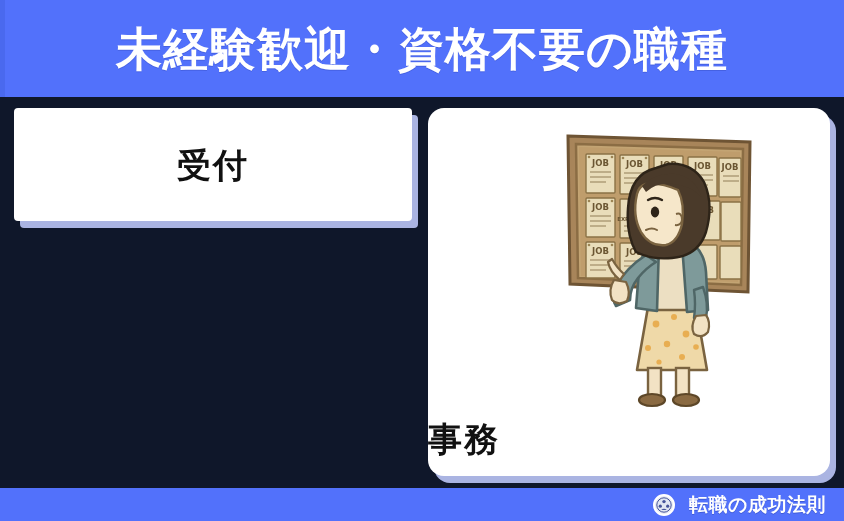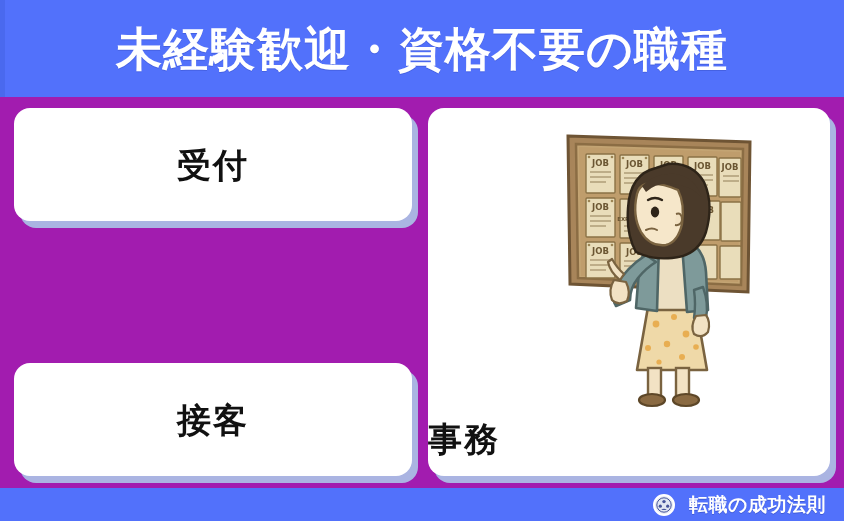--- a/index.html
+++ b/index.html
@@ -5,21 +5,21 @@
   * { margin:0; padding:0; box-sizing:border-box; }
   html,body{
     width:844px; height:521px;
     background:#eef0ec;
     font-family:"DejaVu Sans","Liberation Sans",sans-serif;
     overflow:hidden;
   }
   #page{
     position:relative;
     width:844px; height:521px;
-    background:#a21caf;
+    background:#0f172a;
   }
 
   
   #header{
     position:absolute; left:0; top:0;
     width:844px; height:97px;
     background:#5271fb;
     display:flex; align-items:center; justify-content:center;
   }
   #header:before{
@@ -46,21 +46,21 @@
   
   #left-col{
     position:absolute; left:14px; top:11px;
     width:400px; height:368px;
     display:flex; flex-direction:column; justify-content:space-between;
   }
   .job-card{
     position:relative;
     width:398px; height:113px;
     background:#ffffff;
-    border-radius:16px;
+    border-radius:4px;
     box-shadow:6px 7px 0 0 #aab4e2;
     display:flex; align-items:center; justify-content:center;
   }
   .job-card-label{
     font-size:34px; font-weight:bold; color:#111111;
     letter-spacing:2px; line-height:1; white-space:nowrap;
   }
 
   
   #right-card{
@@ -114,23 +114,20 @@
   </div>
 
   <div id="content">
 
     <div id="left-col">
 
       <div class="job-card">
         <div class="job-card-label">受付</div>
       </div>
 
-      <div class="job-card">
-        <div class="job-card-label">接客</div>
-      </div>
 
 
     </div>
 
     <div id="right-card">
 
       <div id="illustration-wrap">
         <svg viewBox="0 0 402 300" width="402" height="300" xmlns="http://www.w3.org/2000/svg">
 
           <g>

